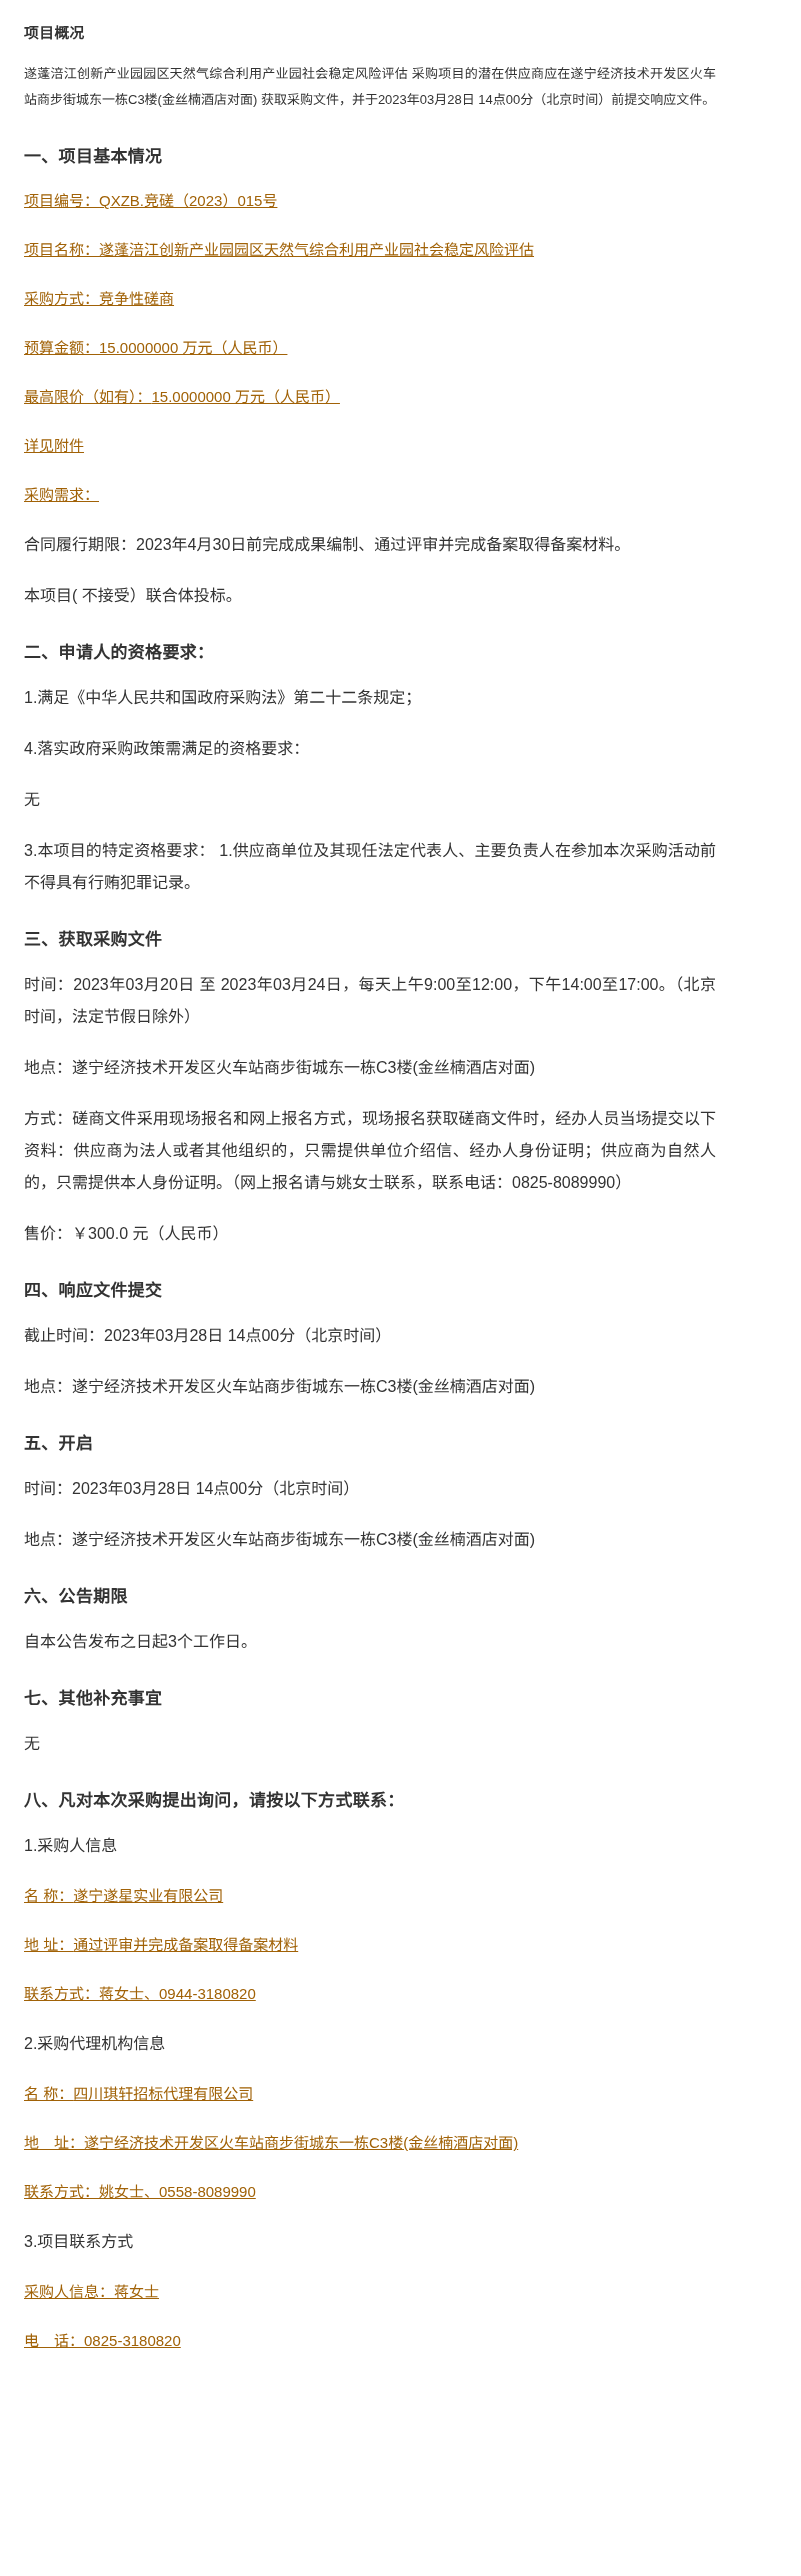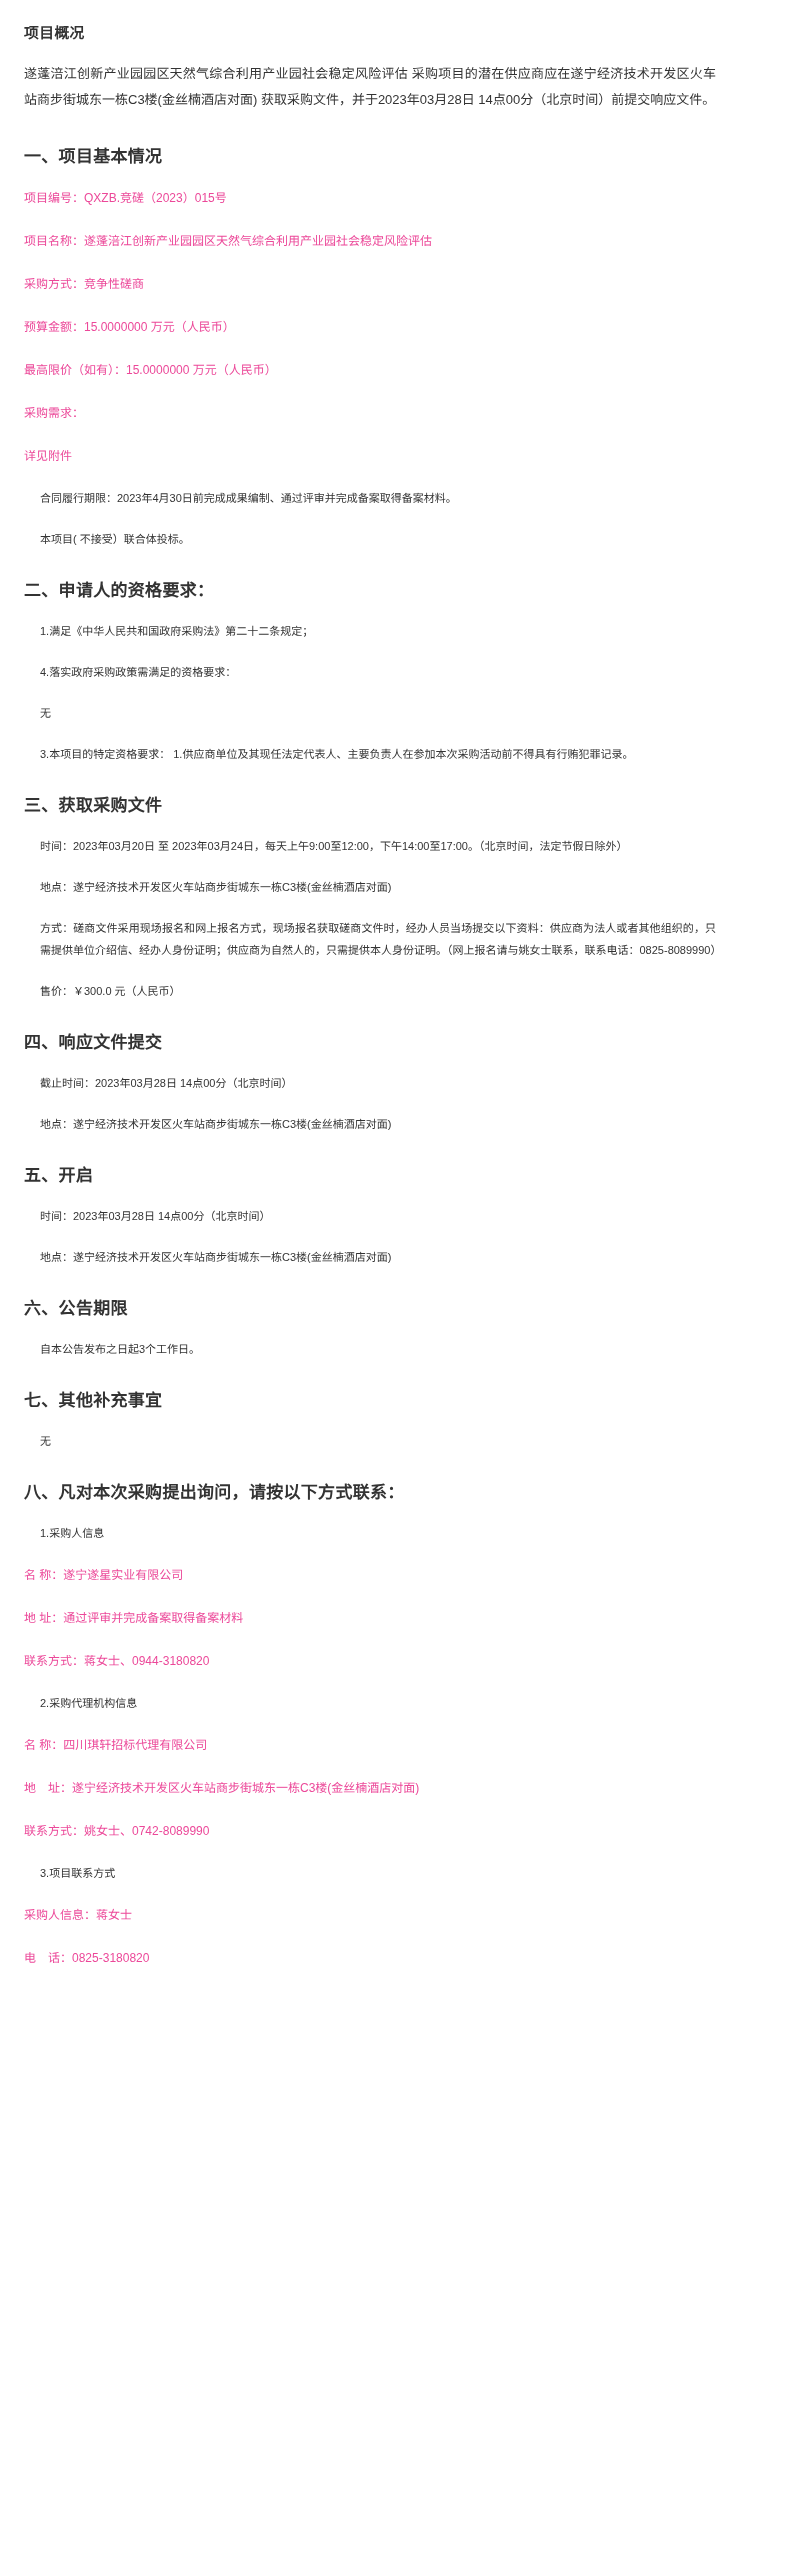--- a/index.html
+++ b/index.html
@@ -33,31 +33,32 @@
     text-align: justify;
   }
   .sec-head {
     font-size: 17px;
     font-weight: bold;
     color: #333333;
     margin: 26px 0 19px 0;
     letter-spacing: 0.3px;
   }
   .para {
-    font-size: 11px;
+    font-size: 16px;
     line-height: 2.0;
     color: #333333;
-    margin: 0 0 19px 16px;
+    margin: 0 0 19px 0;
     text-align: justify;
   }
   .kv {
-    font-size: 12px;
+    font-size: 15px;
     line-height: 2.0;
     margin: 0 0 19px 0;
-    color: #ec4899;
+    color: #a16207;
+    text-decoration: underline;
   }
 </style>
 </head>
 <body>
 
 <div class="page">
 
   <h1 class="doc-title">项目概况</h1>
 
   <p class="lead">遂蓬涪江创新产业园园区天然气综合利用产业园社会稳定风险评估 采购项目的潜在供应商应在遂宁经济技术开发区火车站商步街城东一栋C3楼(金丝楠酒店对面) 获取采购文件，并于2023年03月28日 14点00分（北京时间）前提交响应文件。</p>
@@ -77,23 +78,23 @@
   </p>
 
   <p class="kv">
     <span>预算金额：</span><span>15.0000000 万元（人民币）</span>
   </p>
 
   <p class="kv">
     <span>最高限价（如有）：</span><span>15.0000000 万元（人民币）</span>
   </p>
 
+  <p class="kv">详见附件</p>
+
   <p class="kv">采购需求：</p>
-
-  <p class="kv">详见附件</p>
 
   <p class="para">合同履行期限：2023年4月30日前完成成果编制、通过评审并完成备案取得备案材料。</p>
 
   <p class="para">本项目( 不接受）联合体投标。</p>
 
   <h2 class="sec-head">二、申请人的资格要求：</h2>
 
   <p class="para">1.满足《中华人民共和国政府采购法》第二十二条规定；</p>
   <p class="para">4.落实政府采购政策需满足的资格要求：</p>
   <p class="para">无</p>
@@ -144,21 +145,21 @@
 
   <p class="kv">
     <span>名  称：</span><span>四川琪轩招标代理有限公司</span>
   </p>
 
   <p class="kv">
     <span>地　址：</span><span>遂宁经济技术开发区火车站商步街城东一栋C3楼(金丝楠酒店对面)</span>
   </p>
 
   <p class="kv">
-    <span>联系方式：</span><span>姚女士、0742-8089990</span>
+    <span>联系方式：</span><span>姚女士、0558-8089990</span>
   </p>
 
   <p class="para">3.项目联系方式</p>
 
   <p class="kv">
     <span>采购人信息：</span><span>蒋女士</span>
   </p>
 
   <p class="kv">
     <span>电　话：</span><span>0825-3180820</span>

